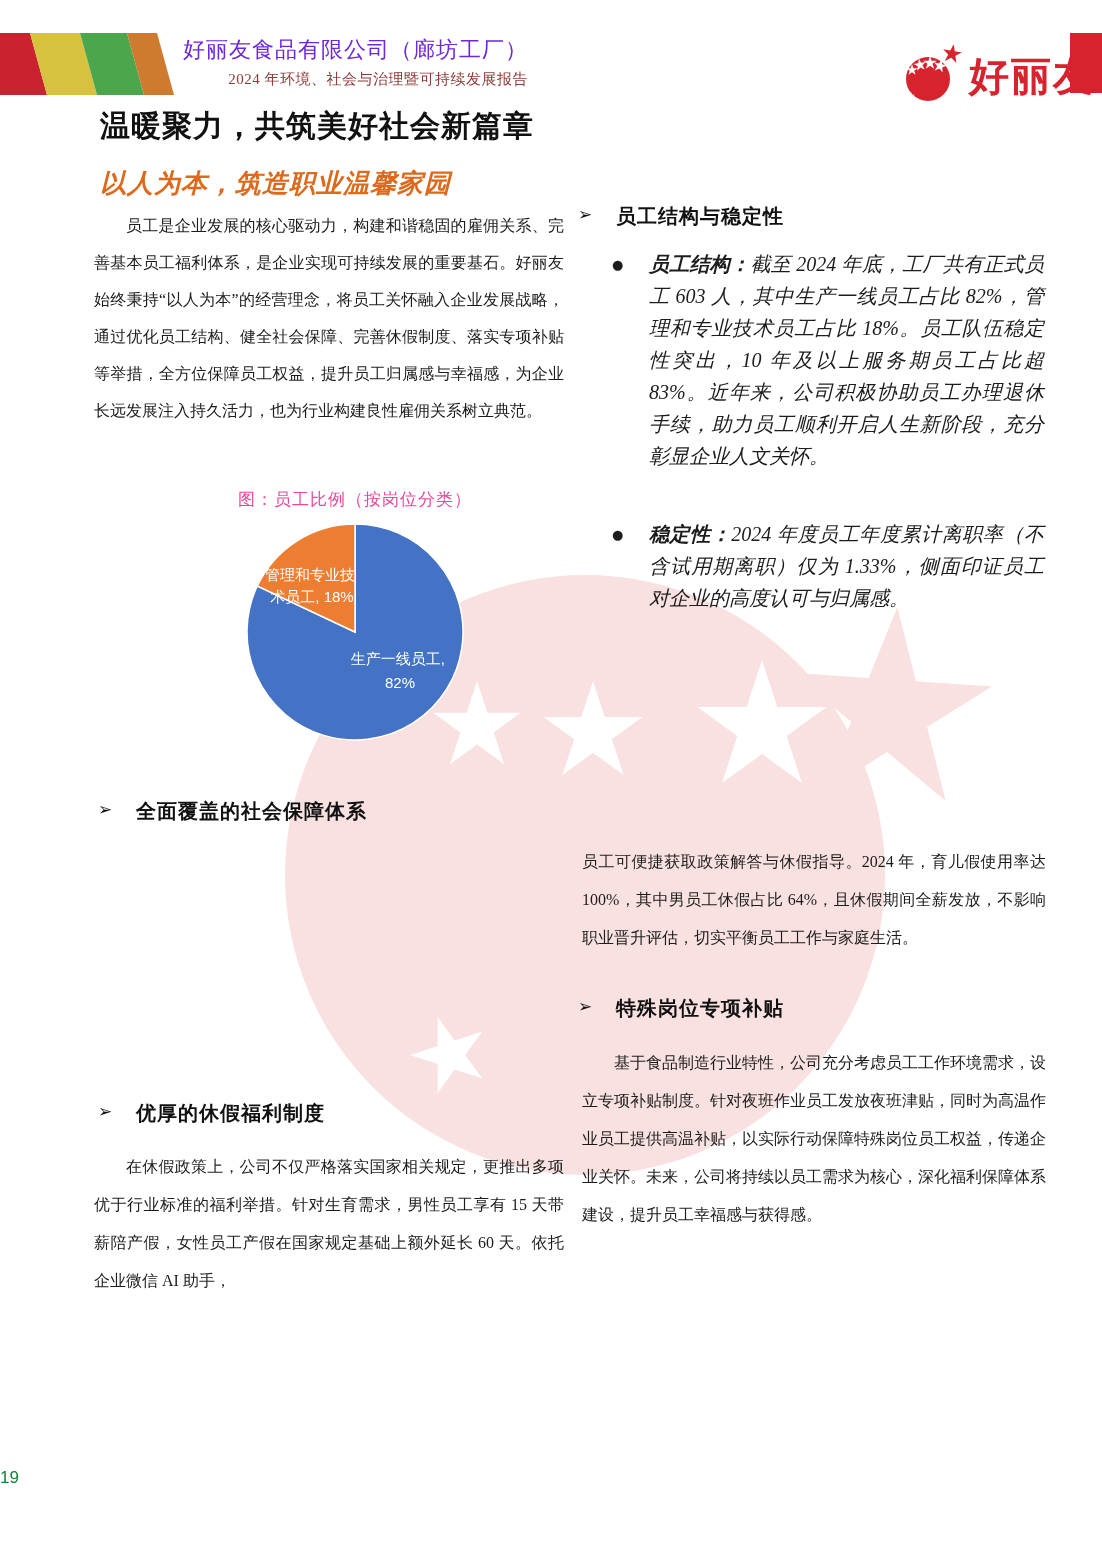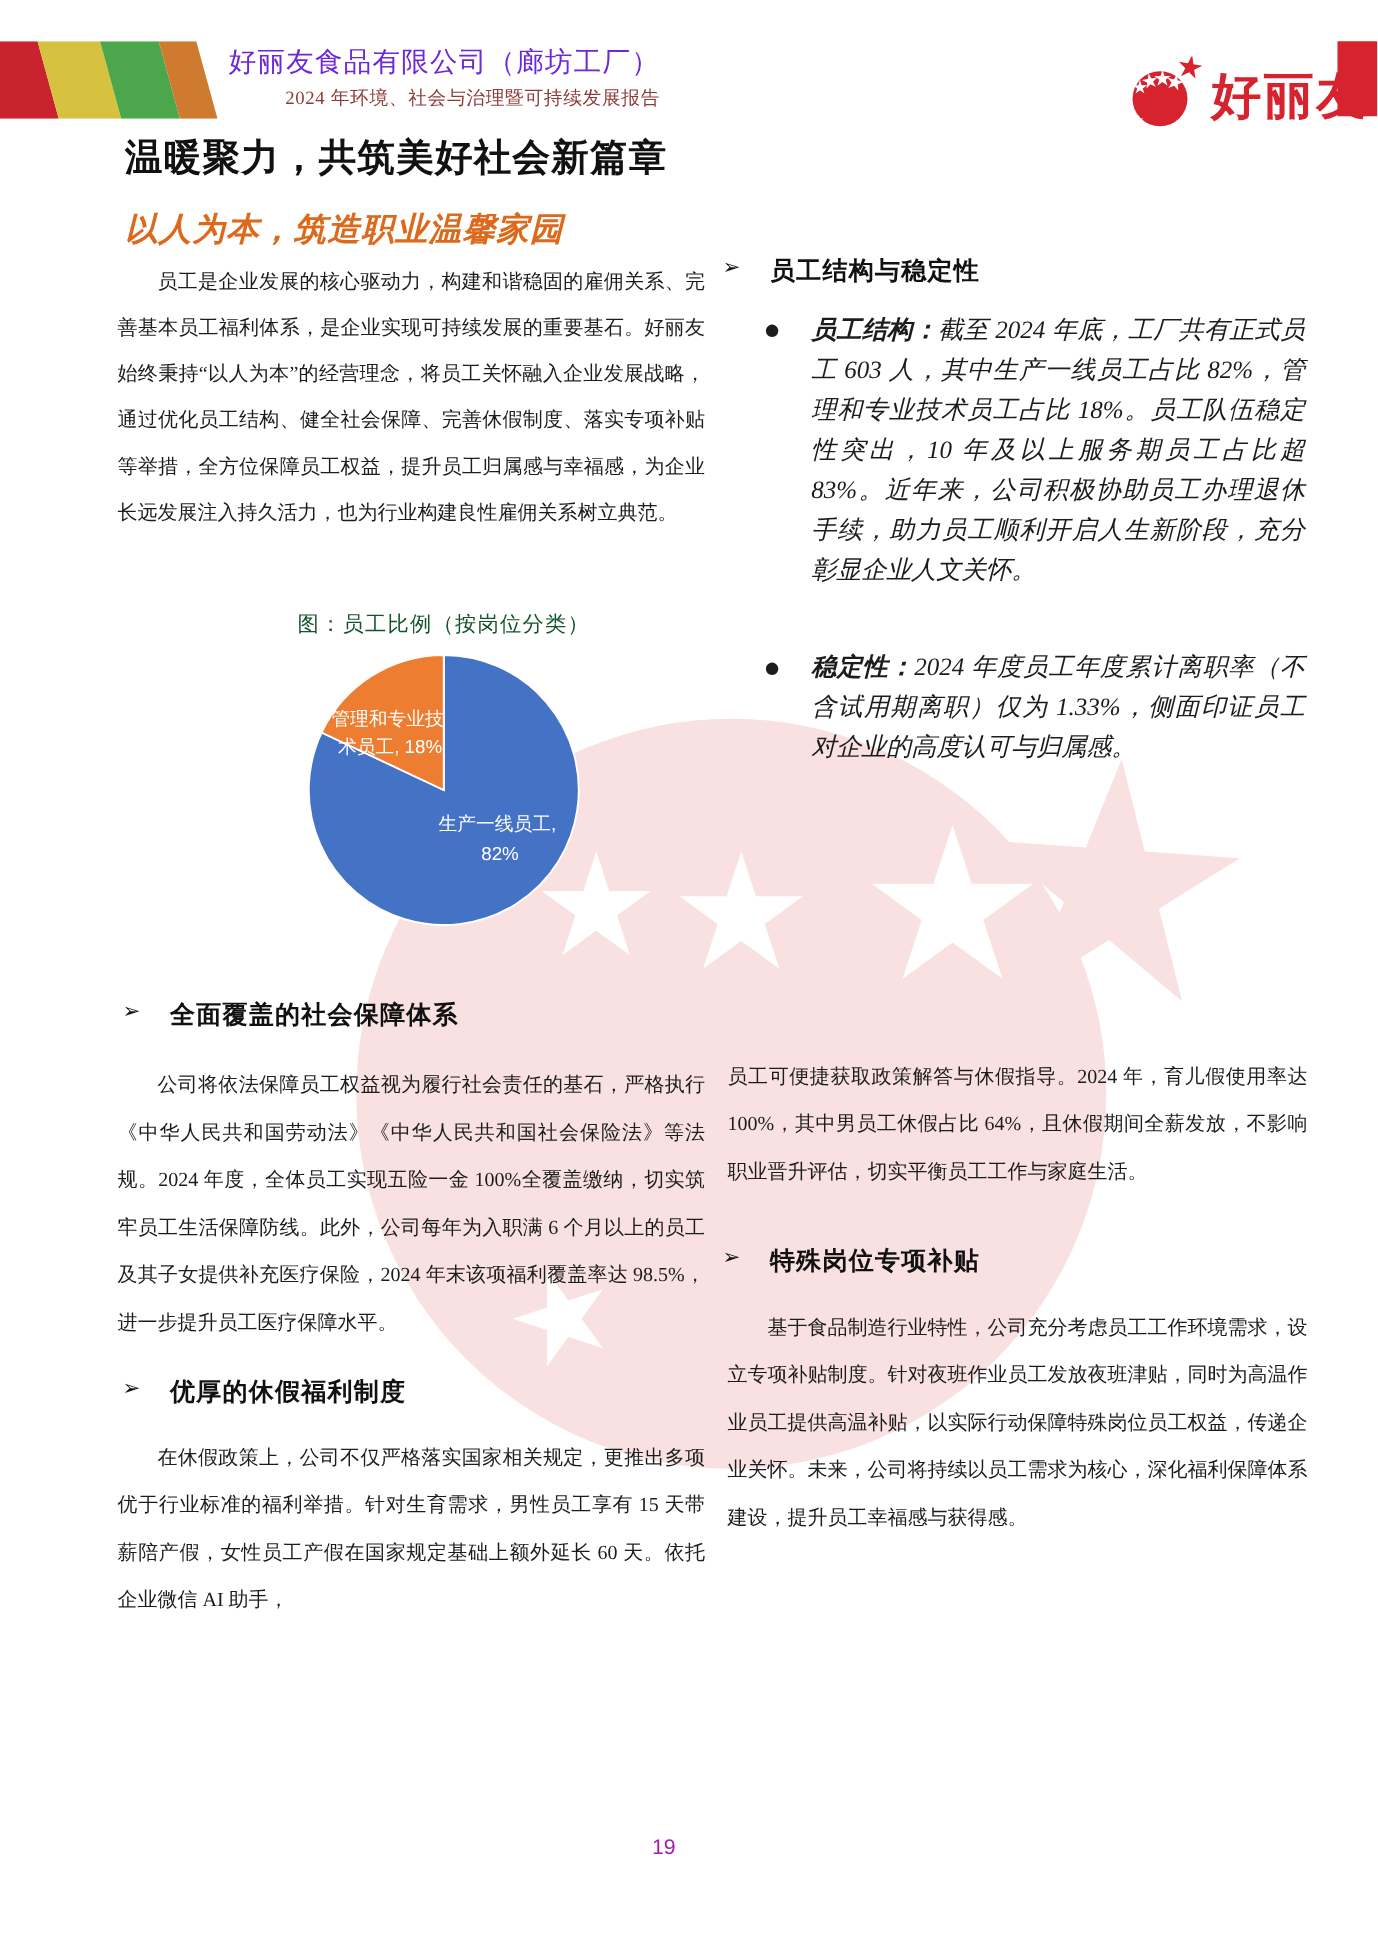--- a/index.html
+++ b/index.html
@@ -32,25 +32,25 @@
   .col-left{left:90px;width:470px;}
   .col-right{left:578px;width:464px;}
   .section-heading{display:flex;align-items:flex-start;z-index:1;font-weight:bold;font-size:20px;color:#111;}
   .section-heading .arrow{width:38px;font-size:17px;padding-top:1px;font-family:"DejaVu Sans",sans-serif;font-weight:normal;}
   .section-heading .htext{letter-spacing:1px;}
   .bullet{display:flex;z-index:1;}
   .bullet .dot{width:37px;font-size:13px;padding-top:9px;font-family:"DejaVu Sans",sans-serif;}
   .bullet .content{flex:1;font-size:20px;line-height:32px;text-align:justify;font-style:italic;}
   .bullet .content b{font-weight:bold;}
   
-  .chart-caption{left:155px;top:488px;width:400px;text-align:center;font-size:17px;color:#14532d;letter-spacing:1px;z-index:1;}
+  .chart-caption{left:155px;top:488px;width:400px;text-align:center;font-size:17px;color:#ec4899;letter-spacing:1px;z-index:1;}
   .pie{left:245px;top:522px;z-index:1;}
   .pie text{font-family:"Liberation Sans","DejaVu Sans",sans-serif;font-size:15px;fill:#ffffff;text-anchor:middle;}
   
-  .page-number{left:0;top:1468px;width:1062px;text-align:center;font-size:17px;color:#a21caf;
+  .page-number{left:0;top:1468px;width:1062px;text-align:left;font-size:17px;color:#15803d;
     font-family:"Liberation Sans","DejaVu Sans",sans-serif;z-index:1;}
 </style>
 </head>
 <body>
 
 <svg width="0" height="0" style="position:absolute" aria-hidden="true">
   <defs>
     <path id="star5" d="M0,-1 L0.225,-0.309 L0.951,-0.309 L0.363,0.118 L0.588,0.809 L0,0.382 L-0.588,0.809 L-0.363,0.118 L-0.951,-0.309 L-0.225,-0.309 Z"></path>
   </defs>
 </svg>
@@ -110,21 +110,20 @@
     <text x="155" y="142">
       <tspan x="155">生产一线员工,</tspan>
       <tspan x="155" dy="24">82%</tspan>
     </text>
   </svg>
 
   <div class="abs section-heading col-left" style="top:798px;left:98px">
     <span class="arrow">➢</span>
     <span class="htext">全面覆盖的社会保障体系</span>
   </div>
-  <p class="abs para indent col-left" style="top:846px">公司将依法保障员工权益视为履行社会责任的基石，严格执行《中华人民共和国劳动法》《中华人民共和国社会保险法》等法规。2024 年度，全体员工实现五险一金 100%全覆盖缴纳，切实筑牢员工生活保障防线。此外，公司每年为入职满 6 个月以上的员工及其子女提供补充医疗保险，2024 年末该项福利覆盖率达 98.5%，进一步提升员工医疗保障水平。</p>
 
   <div class="abs section-heading col-left" style="top:1100px;left:98px">
     <span class="arrow">➢</span>
     <span class="htext">优厚的休假福利制度</span>
   </div>
   <p class="abs para indent col-left" style="top:1144px">在休假政策上，公司不仅严格落实国家相关规定，更推出多项优于行业标准的福利举措。针对生育需求，男性员工享有 15 天带薪陪产假，女性员工产假在国家规定基础上额外延长 60 天。依托企业微信 AI 助手，</p>
 
   <div class="abs section-heading col-right" style="top:203px">
     <span class="arrow">➢</span>
     <span class="htext">员工结构与稳定性</span>

